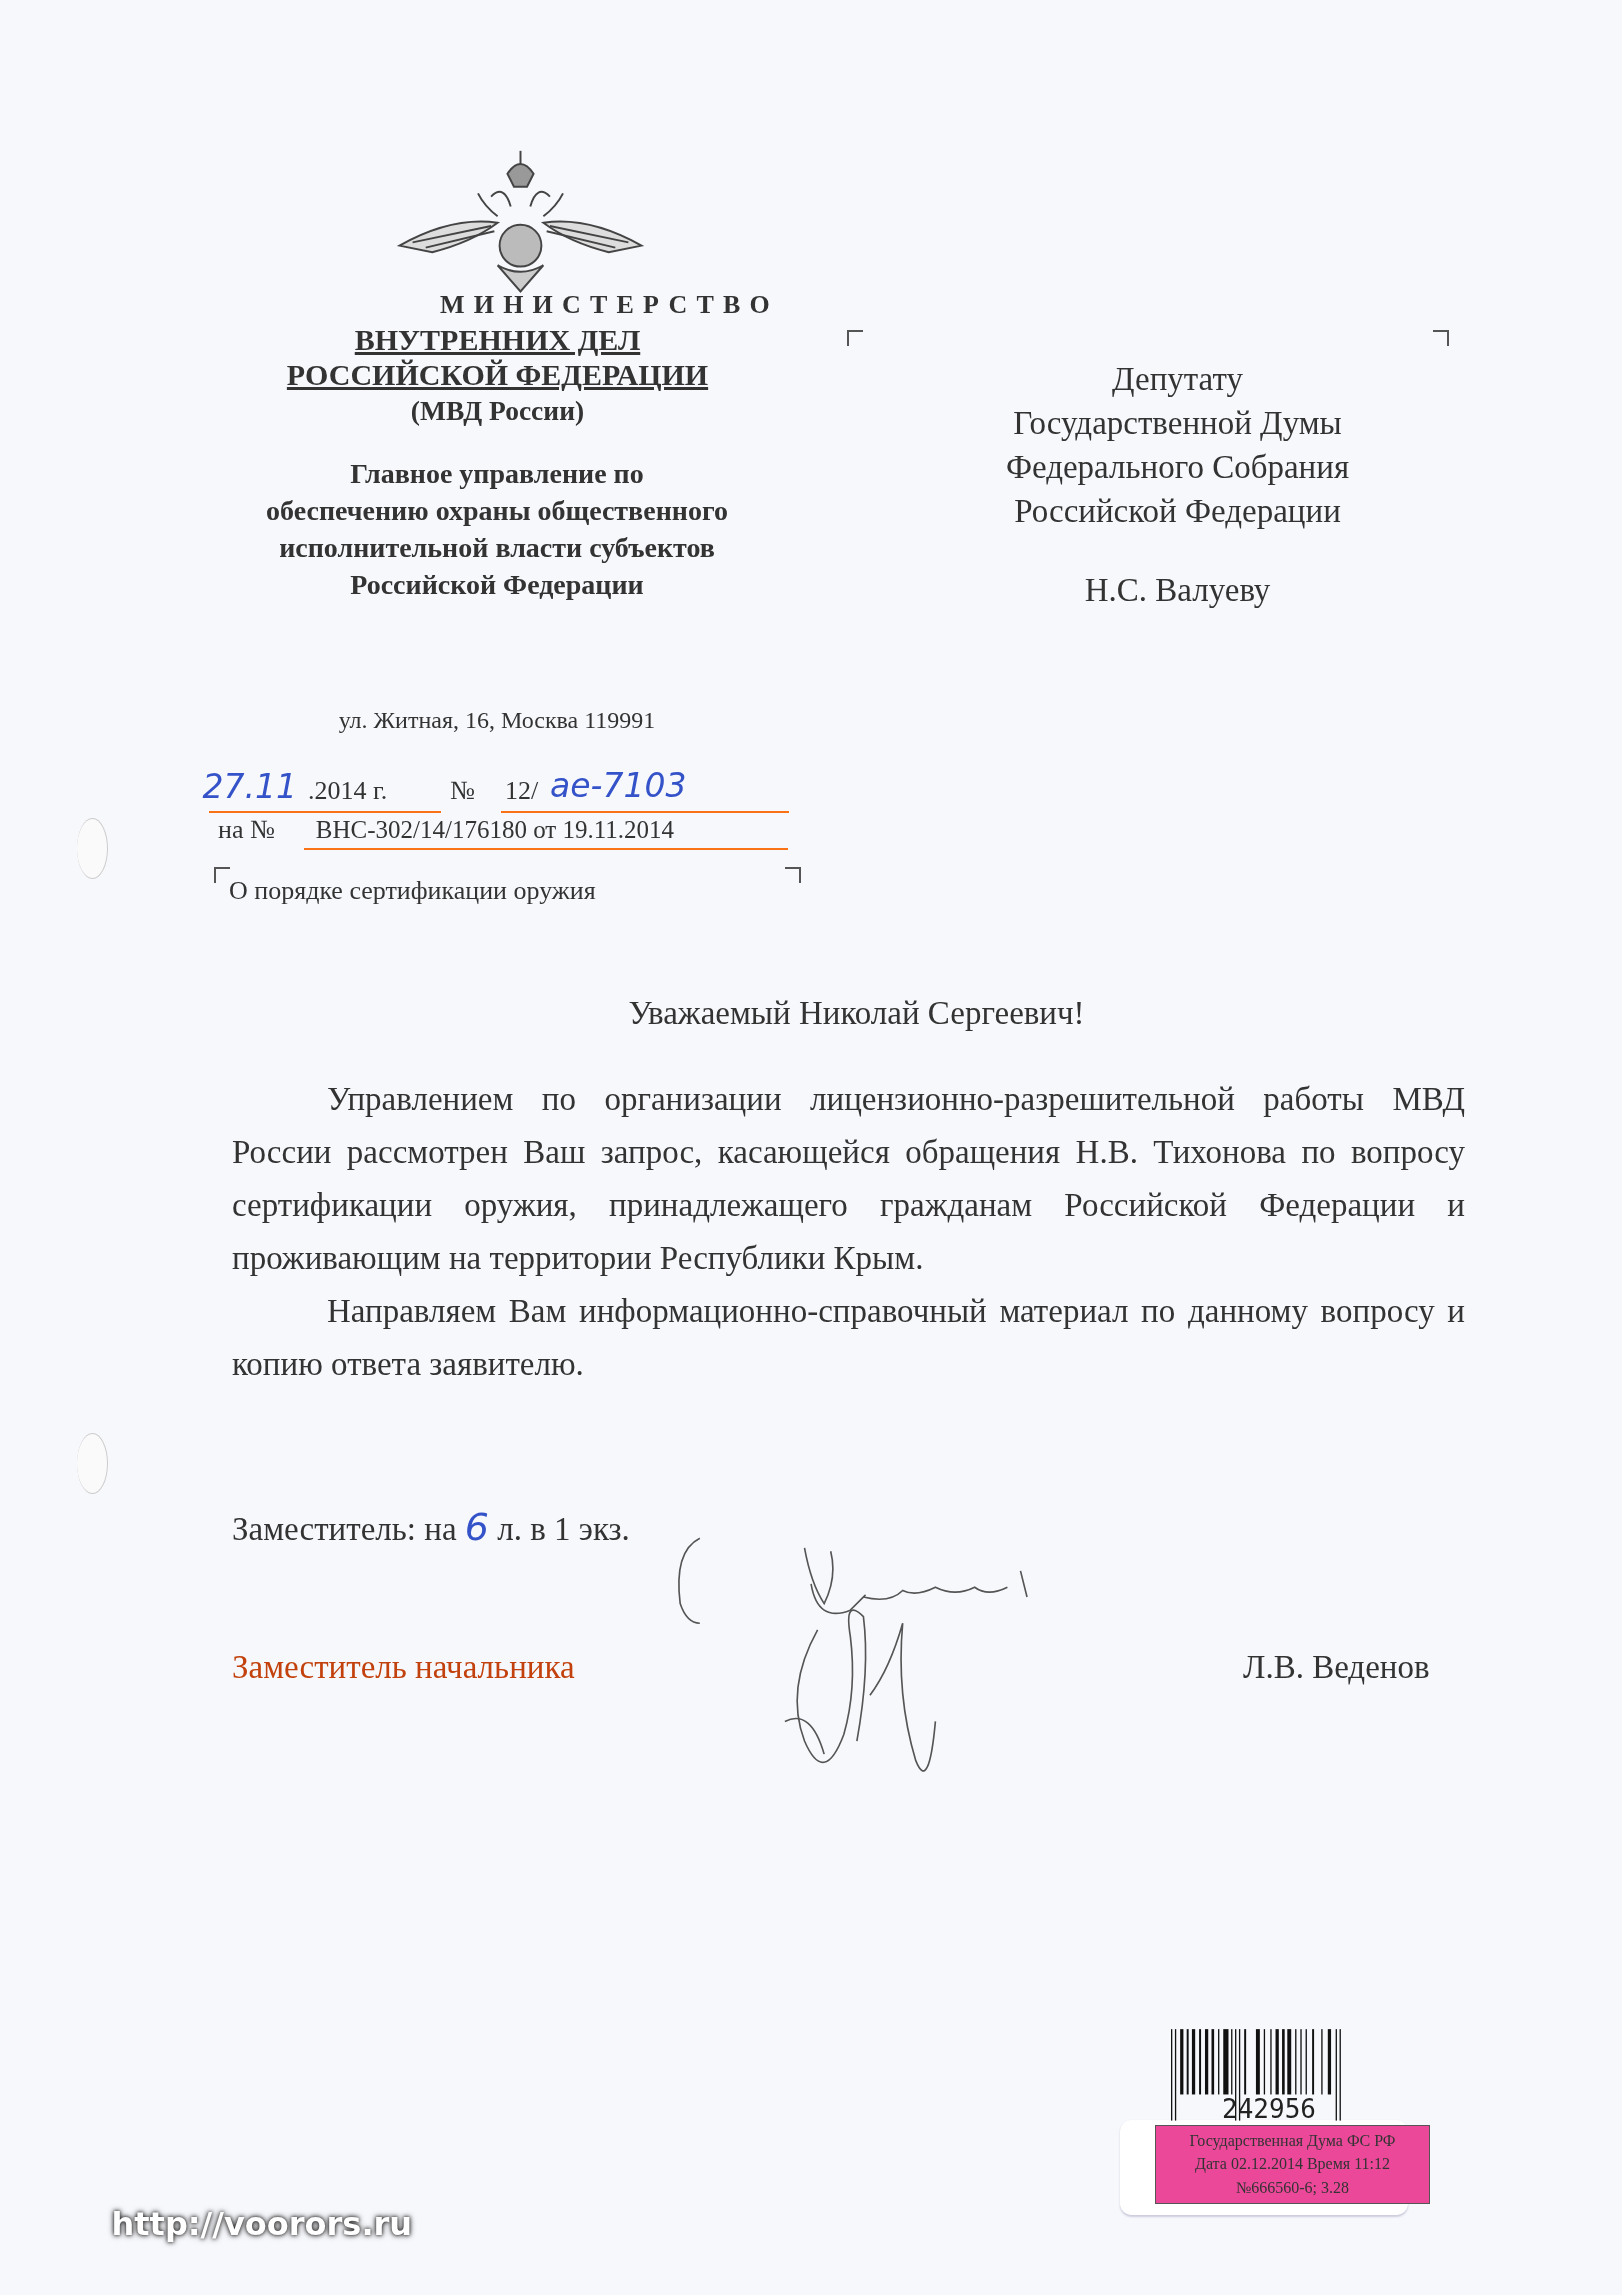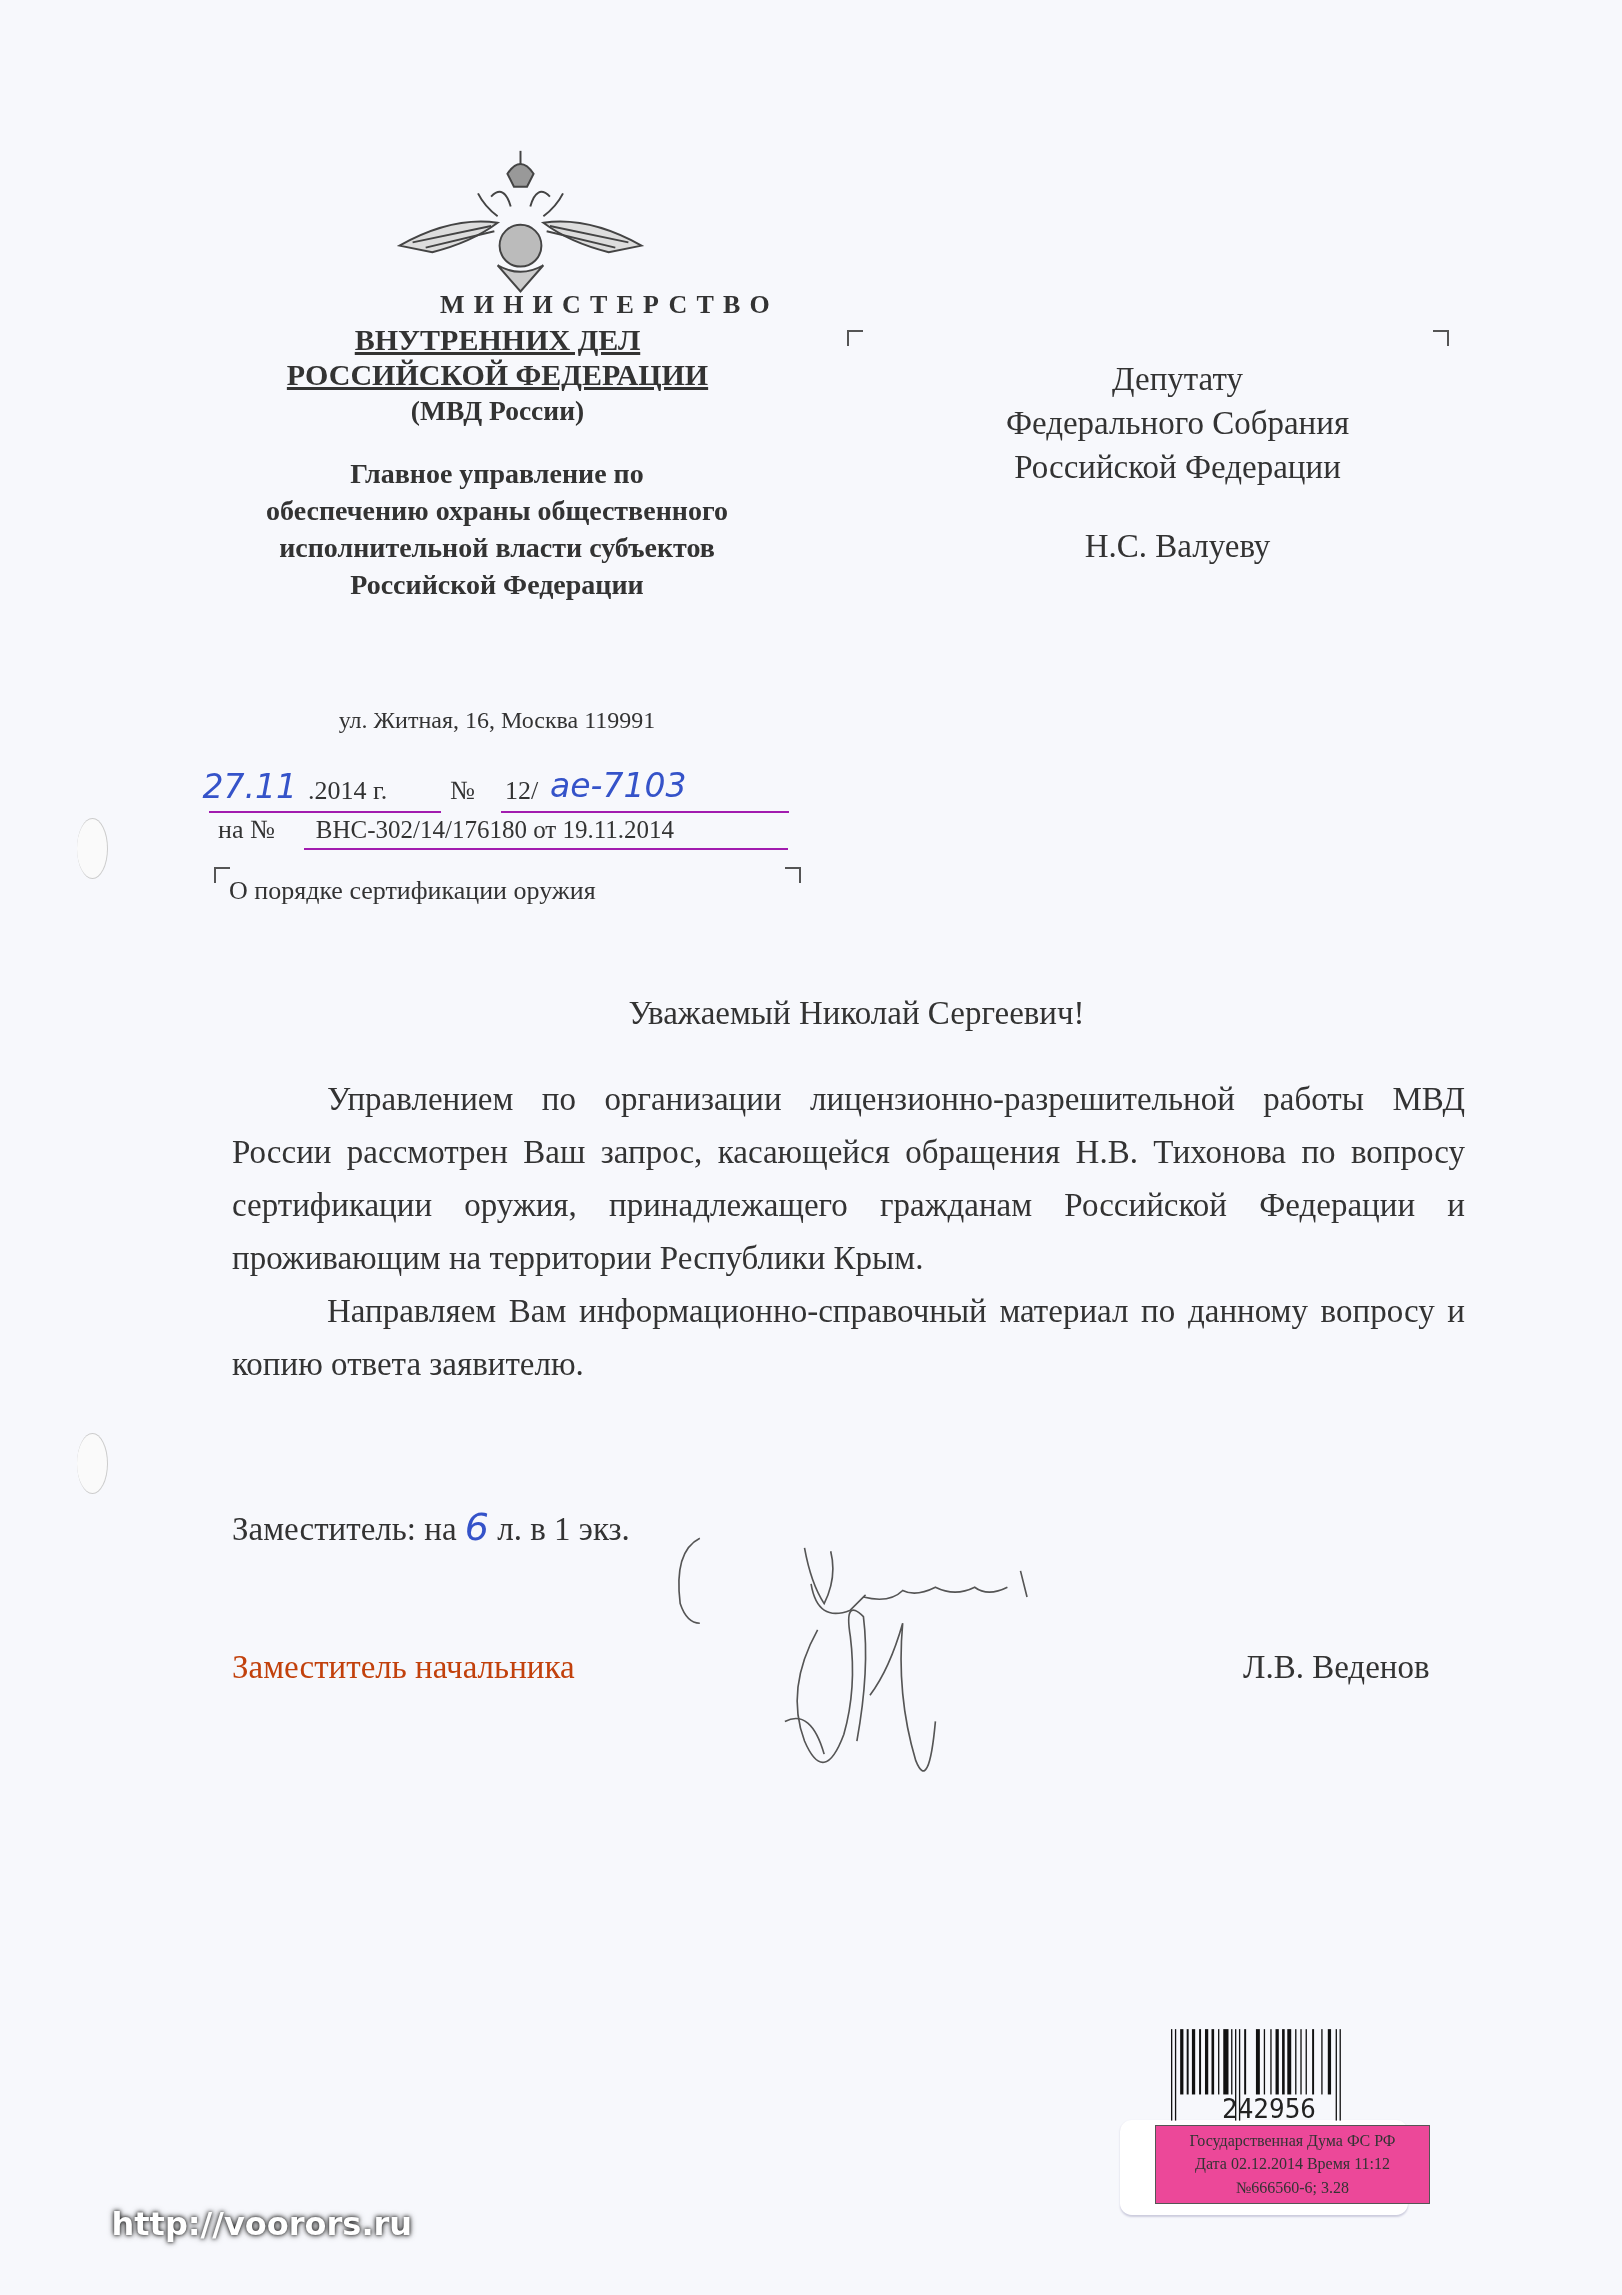--- a/index.html
+++ b/index.html
@@ -12,21 +12,21 @@
   .abs { position:absolute; }
   .emblem { left:393px; top:144px; width:255px; height:151px; }
   .org { left:216px; top:288px; width:563px; text-align:center; font-weight:bold; color:#333; }
   .org .l1 { font-size:26px; letter-spacing:9.2px; line-height:34px;text-align:right; }
   .org .l2 { font-size:30px; line-height:35px;text-decoration:underline; }
   .org .l3 { font-size:27.5px; line-height:37px; }
   .dept { left:196px; top:455px; width:602px; text-align:center; font-weight:bold; font-size:28px; line-height:37px; color:#333; }
   .addr { left:196px; top:707px; width:602px; text-align:center; font-size:24px; color:#333; }
   .regline { top:772px; font-size:26px; color:#333; }
   .hand { font-family:"DejaVu Sans", sans-serif; font-style:italic; color:#3553c9; }
-  .uline { border-bottom:2px solid #a21caf; }
+  .uline { border-bottom:2px solid #f97316; }
   .corner { width:14.4px; height:14.4px; border-color:#555; border-style:solid; }
   .addressee { left:942px; top:357px; width:471px; text-align:center; font-size:33px; line-height:44px; color:#333; }
   .greeting { left:222px; top:995px; width:1269px; text-align:center; font-size:33px; color:#333; }
   .body-text { left:232px; top:1073px; width:1233px; font-size:33px; line-height:53px; text-align:justify; color:#333; }
   .body-text p { margin:0; text-indent:95px; }
   .attach { left:232px; top:1505px; font-size:33px; color:#333; }
   .signer-title { left:232px; top:1649px; font-size:33px; color:#c2410c; }
   .signer-name { left:1243px; top:1649px; font-size:33px; color:#333; }
   .sign-svg { left:654px; top:1525px; width:589px; height:275px; }
   .barcode { left:1171px; top:2029px; width:196px; height:95px; }
@@ -88,20 +88,21 @@
 </div>
 
 <div class="abs corner" style="left:214px;top:867px;border-width:2px 0 0 2px;"></div>
 <div class="abs corner" style="left:785px;top:867px;border-width:2px 2px 0 0;"></div>
 <div class="abs" style="left:229px;top:876px;font-size:26px;color:#333;">О порядке сертификации оружия</div>
 
 <div class="abs corner" style="left:847px;top:330px;border-width:2px 0 0 2px;"></div>
 <div class="abs corner" style="left:1433px;top:330px;border-width:2px 2px 0 0;"></div>
 <div class="abs addressee">
   <div>Депутату</div>
+  <div>Государственной Думы</div>
   <div>Федерального Собрания</div>
   <div>Российской Федерации</div>
   <div style="margin-top:35px;">Н.С. Валуеву</div>
 </div>
 
 <div class="abs greeting">Уважаемый Николай Сергеевич!</div>
 <div class="abs body-text">
   <p>Управлением по организации лицензионно-разрешительной работы МВД России рассмотрен Ваш запрос, касающейся обращения Н.В. Тихонова по вопросу сертификации оружия, принадлежащего гражданам Российской Федерации и проживающим на территории Республики Крым.</p>
   <p>Направляем Вам информационно-справочный материал по данному вопросу и копию ответа заявителю.</p>
 </div>

